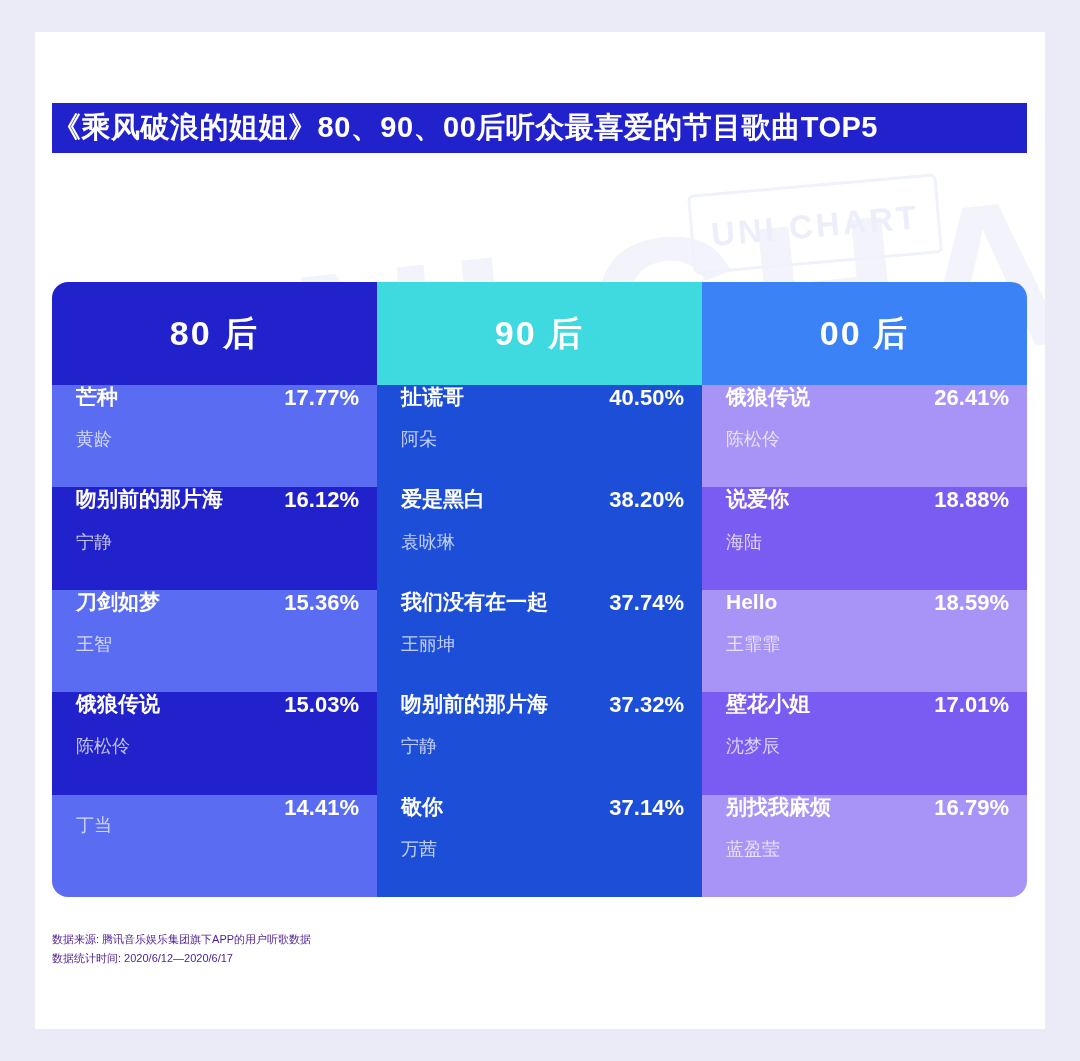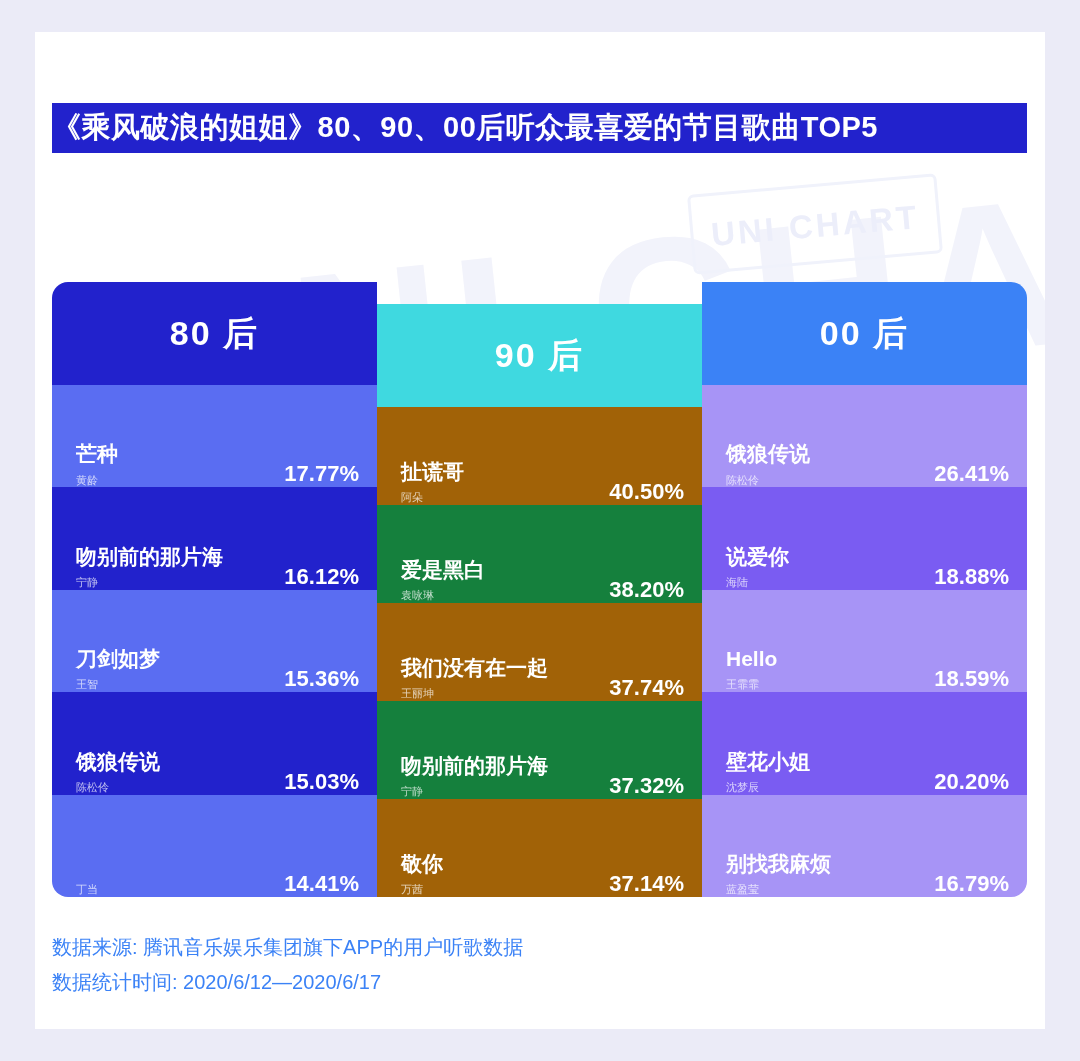--- a/index.html
+++ b/index.html
@@ -84,69 +84,69 @@
     align-items:center;
     justify-content:center;
     color:#ffffff;
     font-size:34px;
     font-weight:bold;
     letter-spacing:2px;
   }
   .row {
     flex:1;
     display:flex;
-    align-items:flex-end;
+    align-items:flex-start;
     padding:0 18px 0 24px;
     position:relative;
   }
   .row .song-block { flex:1; min-width:0; }
   .row .song {
     color:#ffffff;
     font-size:21px;
     font-weight:bold;
     line-height:1.15;
     white-space:nowrap;
   }
   .row .artist {
     color:#ffffff;
     opacity:0.72;
-    font-size:11px;
+    font-size:18px;
     line-height:1.35;
-    margin-top:6px;
+    margin-top:18px;
     white-space:nowrap;
   }
   .row .pct {
     color:#ffffff;
     font-size:22px;
     font-weight:bold;
     white-space:nowrap;
     margin-left:8px;
   }
   
   .c1 .col-head { background:#2222cc; }
   .c1 .row.odd  { background:#5a6df2; }
   .c1 .row.even { background:#2222cc; }
   
-  .c2 .col-head { background:#3fd9e0;margin-top:22px; }
-  .c2 .row.odd  { background:#a16207; }
-  .c2 .row.even { background:#15803d; }
+  .c2 .col-head { background:#3fd9e0; }
+  .c2 .row.odd  { background:#1d4ed8; }
+  .c2 .row.even { background:#1d4ed8; }
   .c2 .row .song, .c2 .row .pct { color:#ffffff; }
   
   .c3 .col-head { background:#3b82f6; }
   .c3 .row.odd  { background:#a794f6; }
   .c3 .row.even { background:#7a5cf2; }
   
   .footer {
     position:absolute;
     left:17px; top:898px;
     z-index:3;
   }
   .footer div {
-    color:#3b82f6;
-    font-size:20px;
+    color:#4c1d95;
+    font-size:11px;
     line-height:1.75;
     white-space:nowrap;
   }
 </style>
 </head>
 <body>
 
 <div class="card">
 
   <div class="wm-big">UNI CHART</div>
@@ -273,21 +273,21 @@
           <div class="artist">王霏霏</div>
         </div>
         <div class="pct">18.59%</div>
       </div>
 
       <div class="row even">
         <div class="song-block">
           <div class="song">壁花小姐</div>
           <div class="artist">沈梦辰</div>
         </div>
-        <div class="pct">20.20%</div>
+        <div class="pct">17.01%</div>
       </div>
 
       <div class="row odd">
         <div class="song-block">
           <div class="song">别找我麻烦</div>
           <div class="artist">蓝盈莹</div>
         </div>
         <div class="pct">16.79%</div>
       </div>
     </div>

